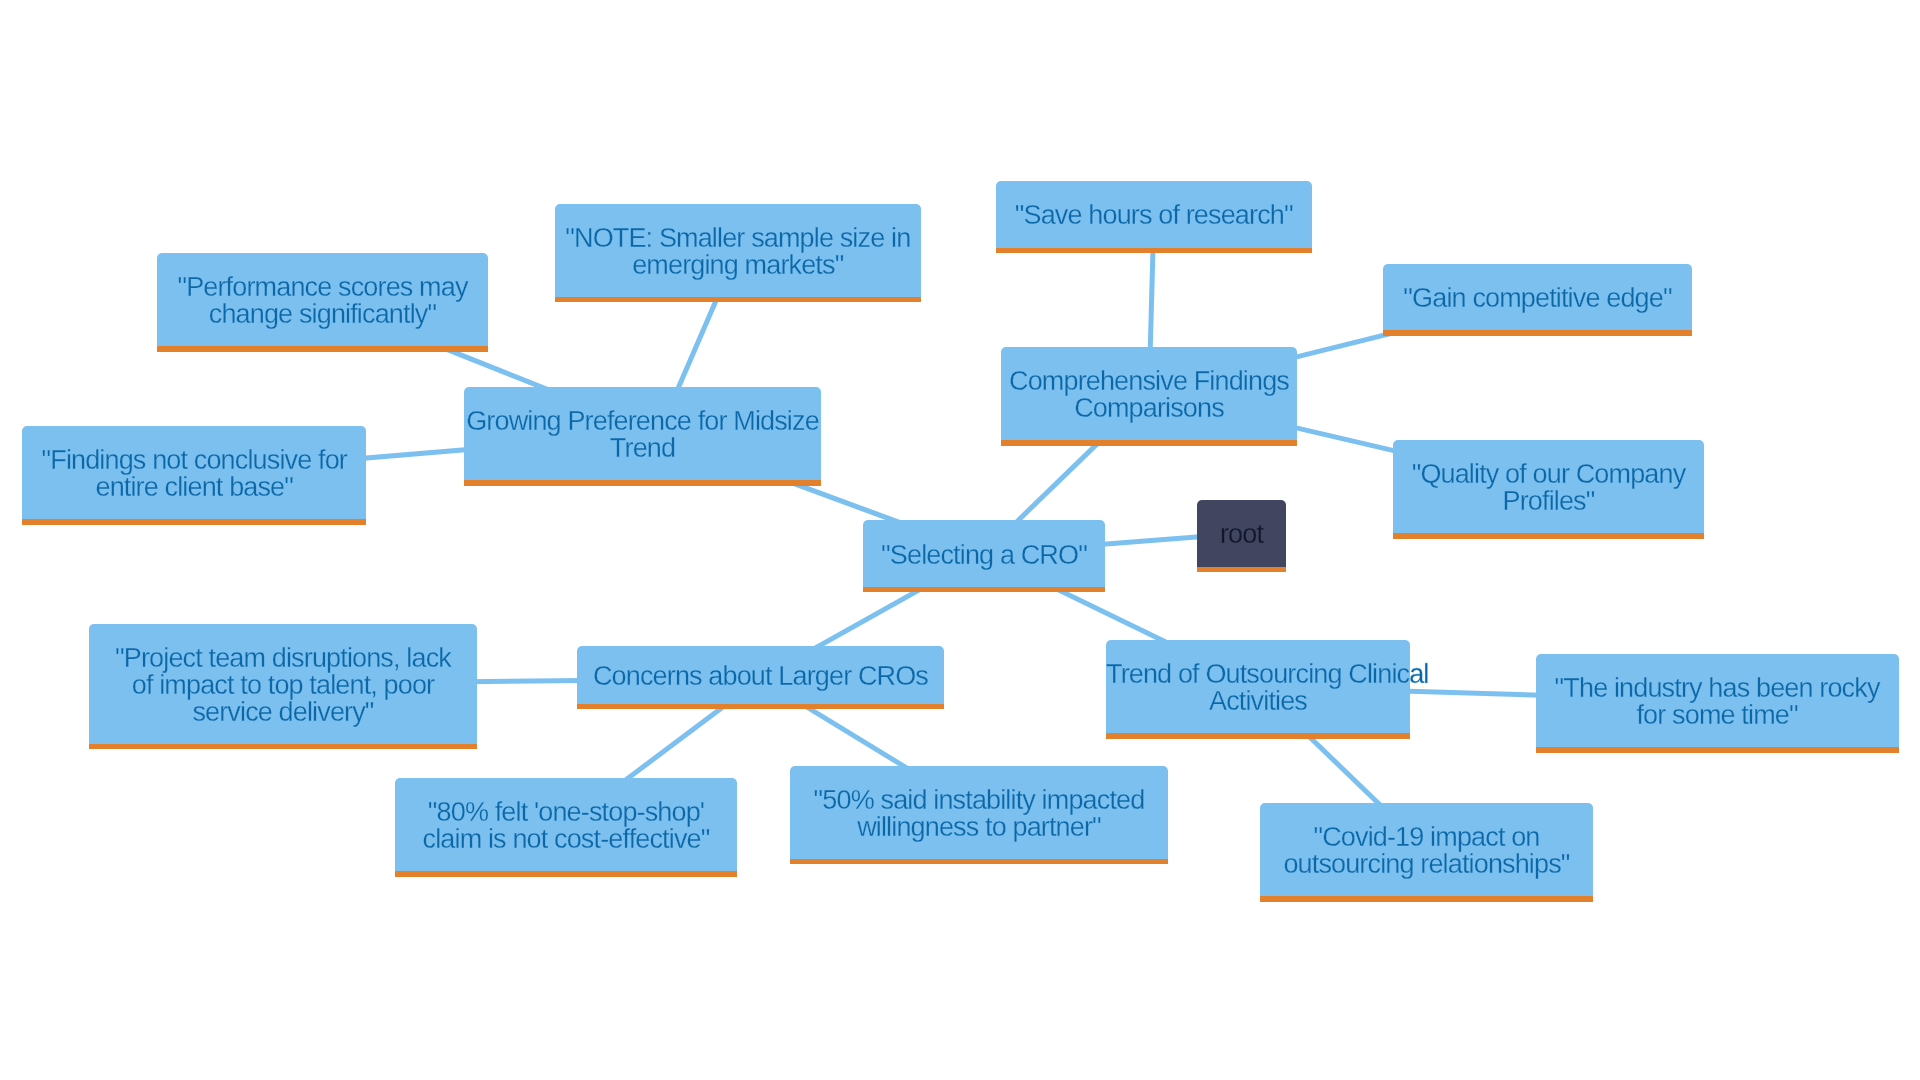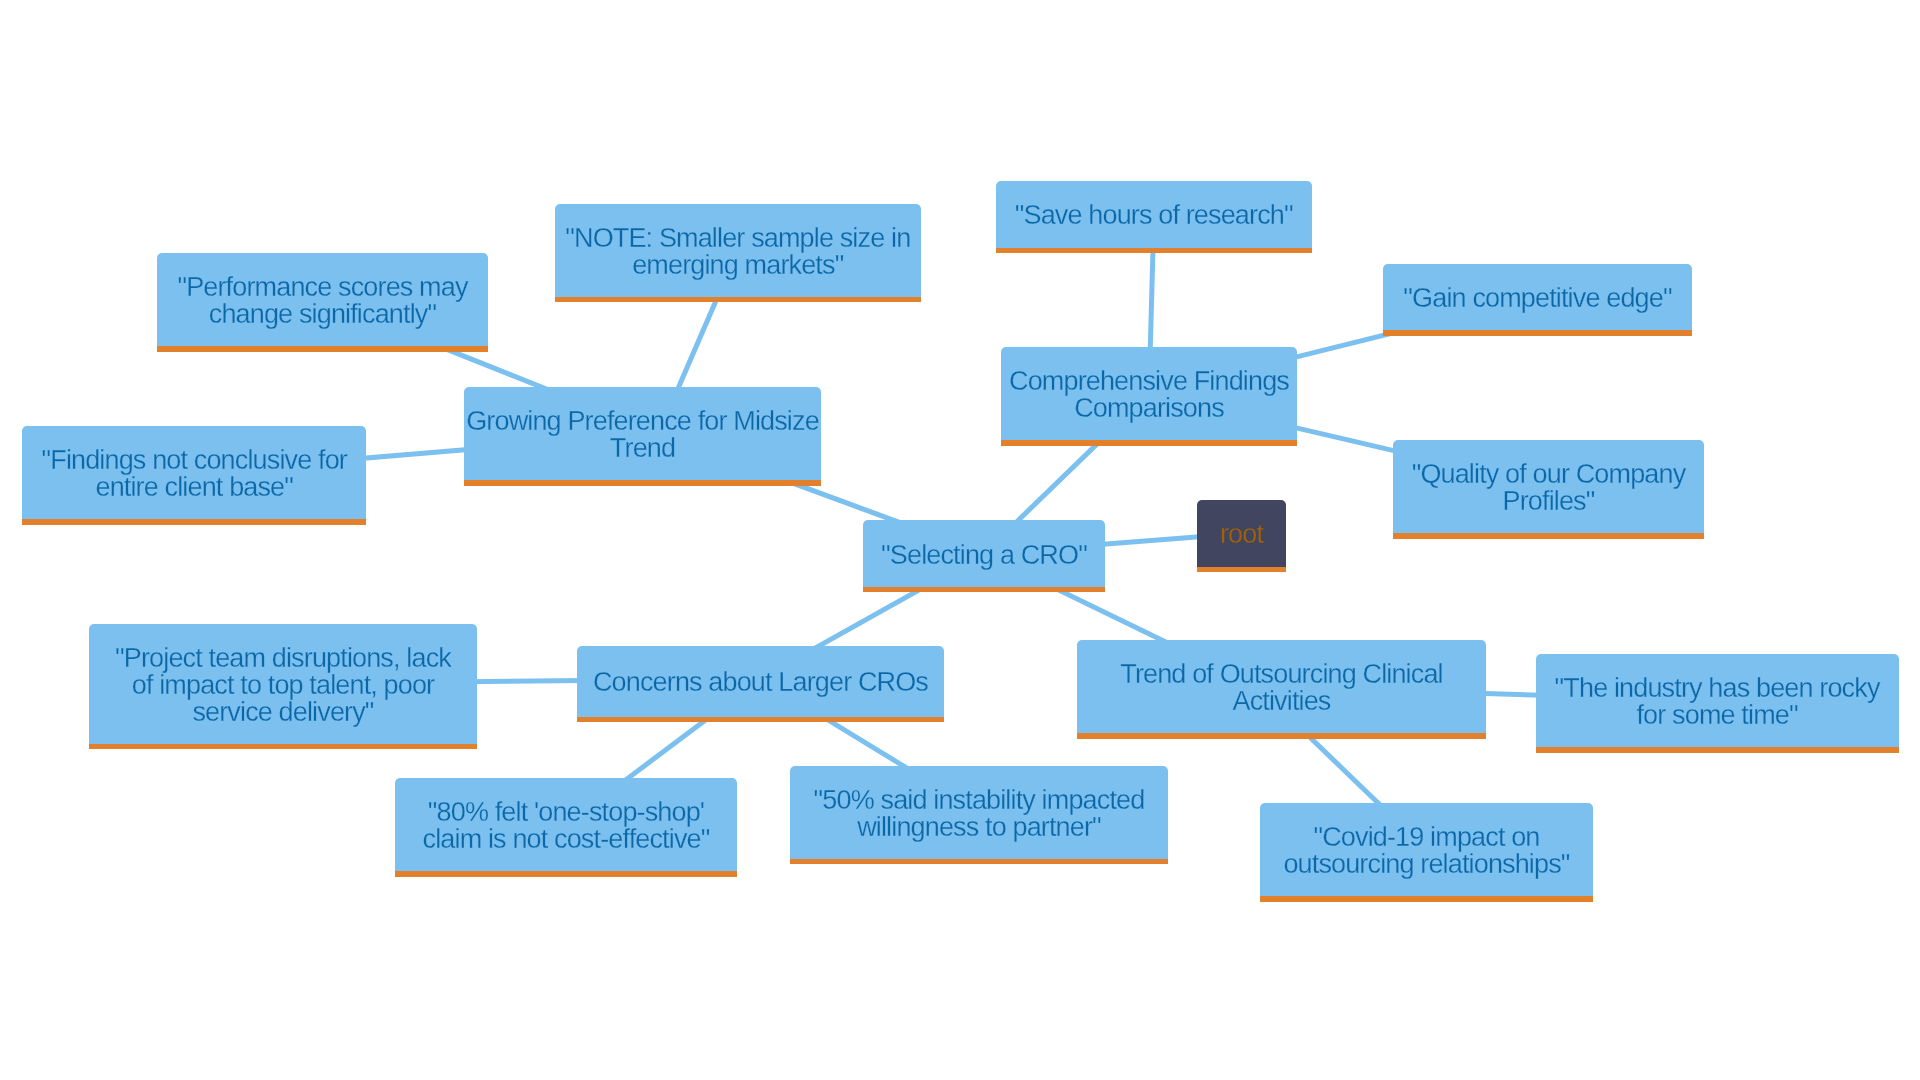--- a/index.html
+++ b/index.html
@@ -38,43 +38,43 @@
     <line class="edge" x1="760.5" y1="678.7" x2="566" y2="824.8000000000001" stroke="#7CC0F0" stroke-width="5"></line>
     <line class="edge" x1="760.5" y1="678.7" x2="979" y2="812.1" stroke="#7CC0F0" stroke-width="5"></line>
     <line class="edge" x1="1257.5" y1="686.6" x2="1717.5" y2="700.6" stroke="#7CC0F0" stroke-width="5"></line>
     <line class="edge" x1="1257.5" y1="686.6" x2="1426.5" y2="849.7" stroke="#7CC0F0" stroke-width="5"></line>
   </svg>
 
   <div id="nodes">
   <div class="node root" style="left: 1197px; top: 500.2px; width: 89px; height: 66.4px;">
     <div class="node-body" style="background: rgb(65, 69, 95);"></div>
     <div class="node-bar" style="background: rgb(227, 128, 43);"></div>
-    <div class="node-label" style="color: #a16207; -webkit-text-stroke-color: rgb(65, 69, 95);"><span>root</span></div>
+    <div class="node-label" style="color: #0f172a; -webkit-text-stroke-color: rgb(65, 69, 95);"><span>root</span></div>
   </div>
   <div class="node branch" style="left: 863px; top: 520.4px; width: 242px; height: 66.4px;">
     <div class="node-body" style="background: rgb(124, 192, 240);"></div>
     <div class="node-bar" style="background: rgb(227, 128, 43);"></div>
     <div class="node-label" style="color: rgb(11, 103, 166); -webkit-text-stroke-color: rgb(124, 192, 240);"><span>"Selecting a CRO"</span></div>
   </div>
   <div class="node branch" style="left: 464px; top: 387px; width: 357px; height: 93.2px;">
     <div class="node-body" style="background: rgb(124, 192, 240);"></div>
     <div class="node-bar" style="background: rgb(227, 128, 43);"></div>
     <div class="node-label" style="color: rgb(11, 103, 166); -webkit-text-stroke-color: rgb(124, 192, 240);"><span>Growing Preference for Midsize</span><br><span>Trend</span></div>
   </div>
   <div class="node branch" style="left: 1001px; top: 347px; width: 296px; height: 93.2px;">
     <div class="node-body" style="background: rgb(124, 192, 240);"></div>
     <div class="node-bar" style="background: rgb(227, 128, 43);"></div>
     <div class="node-label" style="color: rgb(11, 103, 166); -webkit-text-stroke-color: rgb(124, 192, 240);"><span>Comprehensive Findings</span><br><span>Comparisons</span></div>
   </div>
-  <div class="node branch" style="left: 577px; top: 645.5px; width: 367px; height: 71px;">
+  <div class="node branch" style="left: 577px; top: 645.5px; width: 367px; height: 58px;">
     <div class="node-body" style="background: rgb(124, 192, 240);"></div>
     <div class="node-bar" style="background: rgb(227, 128, 43);"></div>
     <div class="node-label" style="color: rgb(11, 103, 166); -webkit-text-stroke-color: rgb(124, 192, 240);"><span>Concerns about Larger CROs</span></div>
   </div>
-  <div class="node branch" style="left: 1077px; top: 640px; width: 409px; height: 93.2px;">
+  <div class="node branch" style="left: 1106px; top: 640px; width: 304px; height: 93.2px;">
     <div class="node-body" style="background: rgb(124, 192, 240);"></div>
     <div class="node-bar" style="background: rgb(227, 128, 43);"></div>
     <div class="node-label" style="color: rgb(11, 103, 166); -webkit-text-stroke-color: rgb(124, 192, 240);"><span>Trend of Outsourcing Clinical</span><br><span>Activities</span></div>
   </div>
   <div class="node leaf" style="left: 157px; top: 253.3px; width: 331px; height: 93.2px;">
     <div class="node-body" style="background: rgb(124, 192, 240);"></div>
     <div class="node-bar" style="background: rgb(227, 128, 43);"></div>
     <div class="node-label" style="color: rgb(11, 103, 166); -webkit-text-stroke-color: rgb(124, 192, 240);"><span>"Performance scores may</span><br><span>change significantly"</span></div>
   </div>
   <div class="node leaf" style="left: 555px; top: 203.7px; width: 365.6px; height: 93.2px;">

